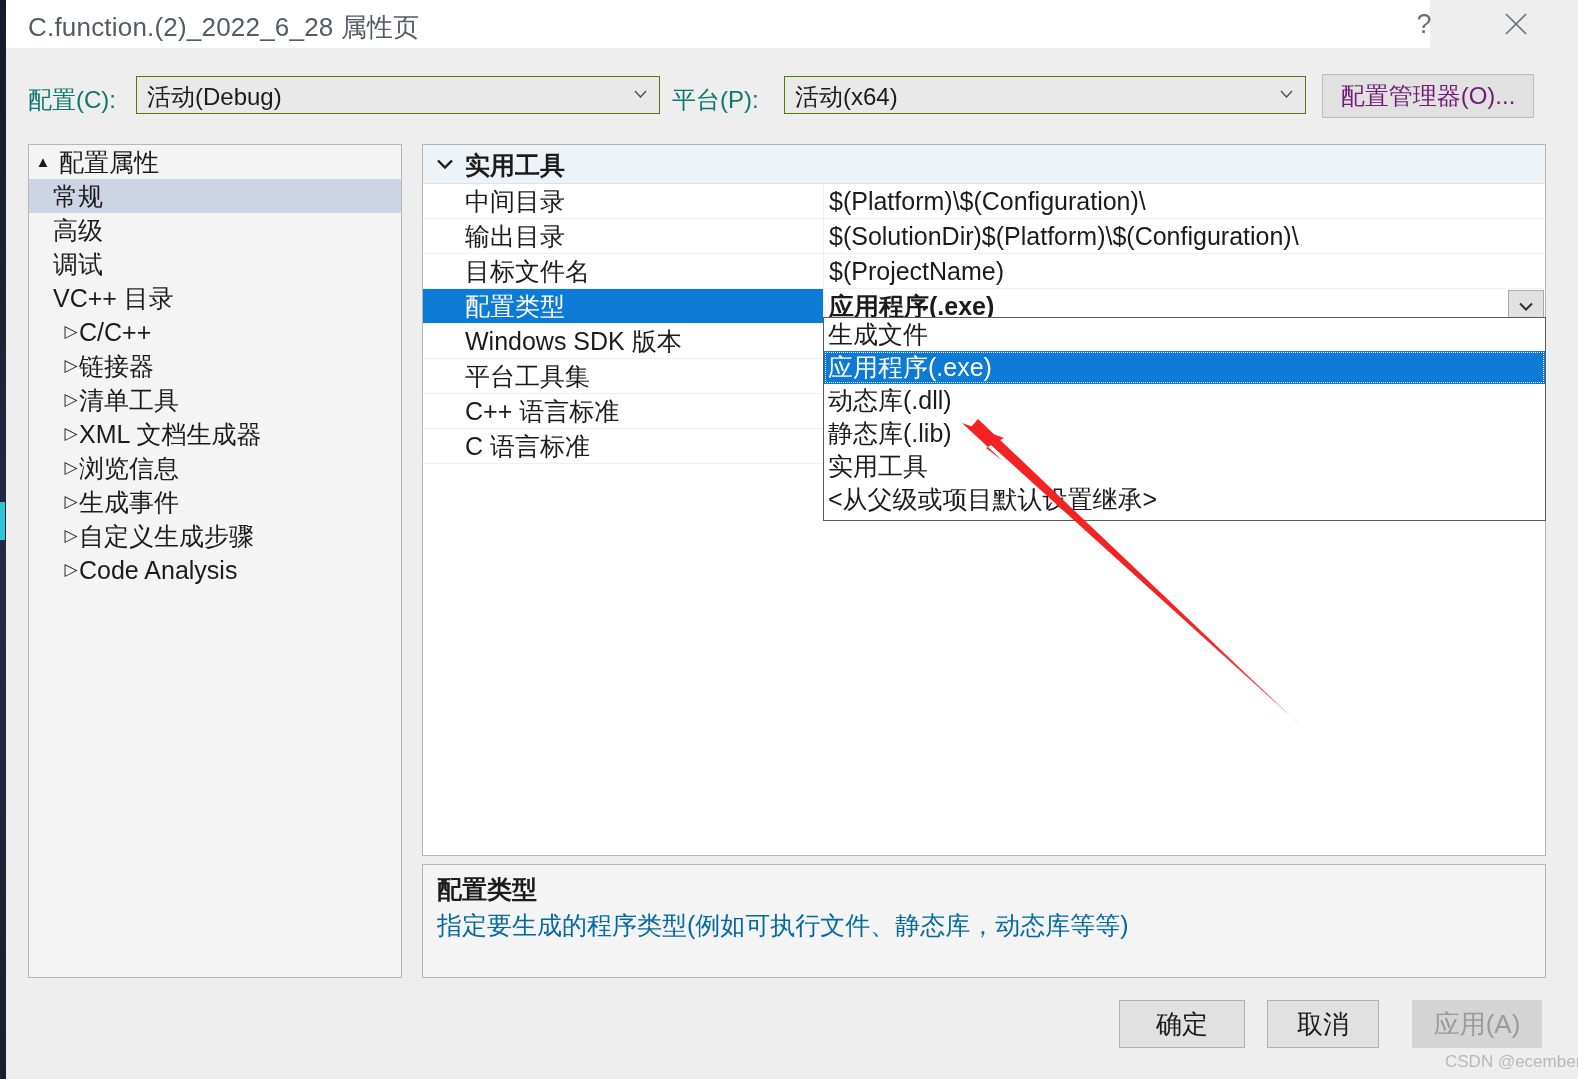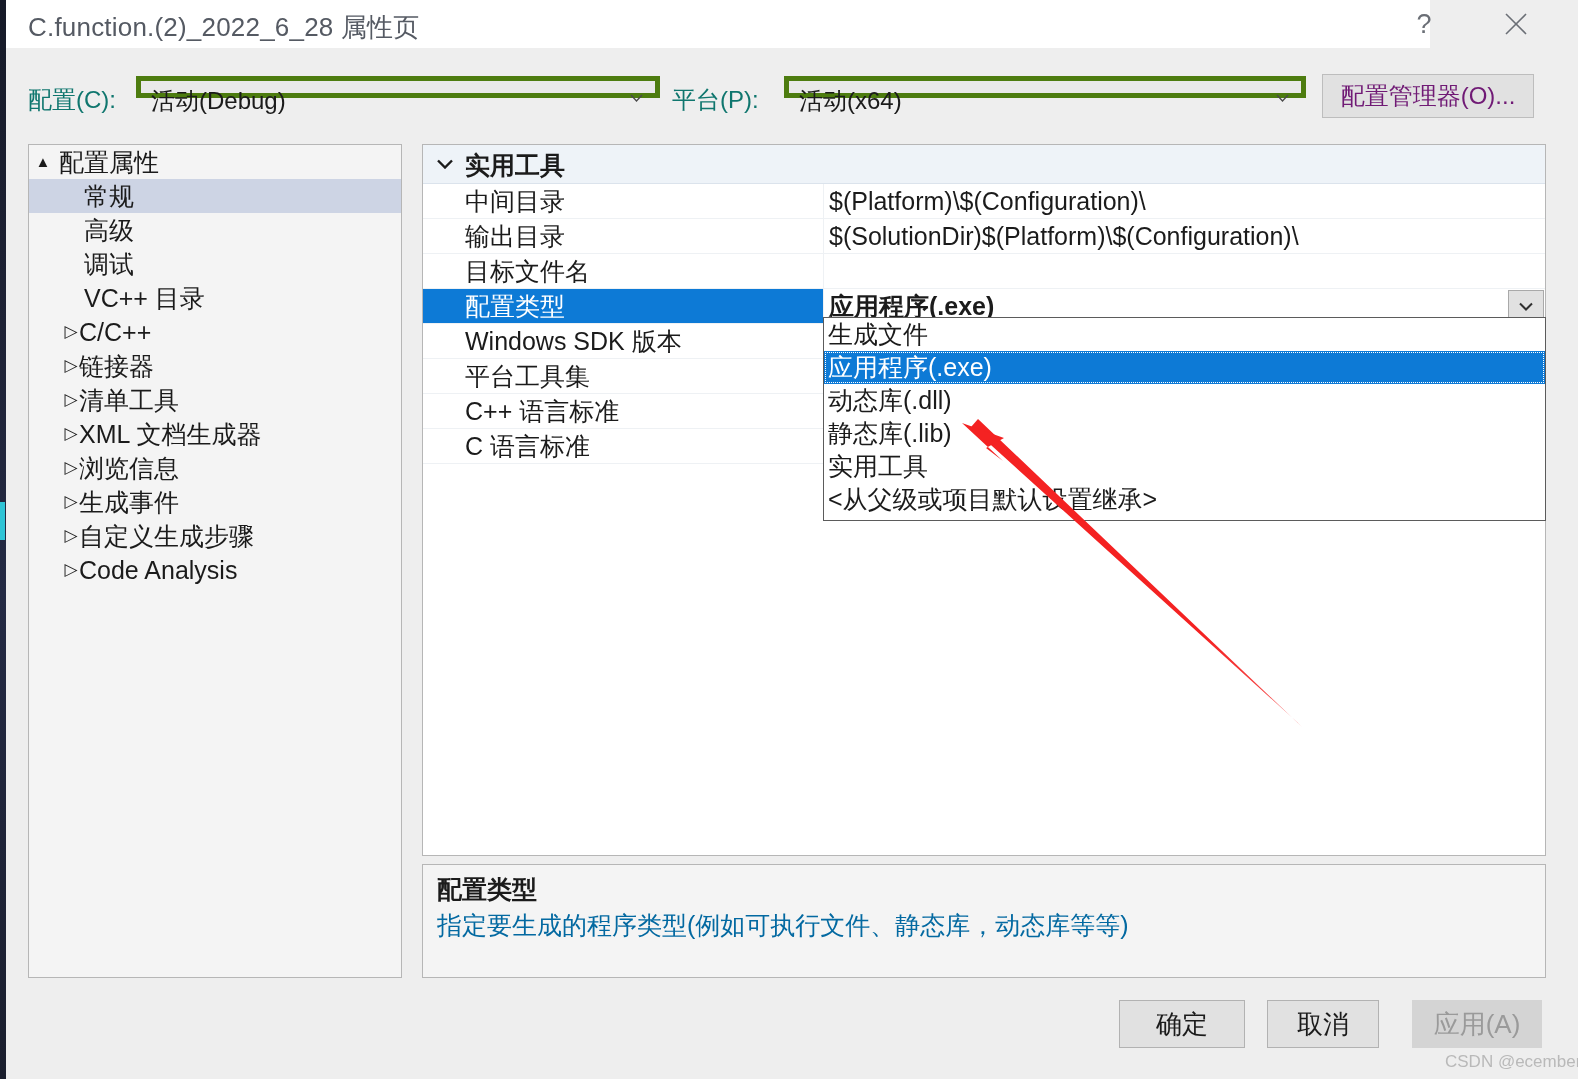--- a/index.html
+++ b/index.html
@@ -48,22 +48,22 @@
   .titlebar-btn.close { left: 1478px; }
   .titlebar-btn.close svg { display:block; }
 
   
   .config-row { position: absolute; left: 0; top: 48px; width: 1572px; height: 56px; }
   .lbl { position: absolute; font-size: 24px; color: #0f766e; white-space: nowrap; }
   .lbl.cfg { left: 22px; top: 36px; }
   .lbl.plat { left: 666px; top: 36px; }
 
   .combo {
-    position: absolute; height: 22px;
-    background: #e9e9e9; border: 5px solid #4d7c0f;
+    position: absolute; height: 38px;
+    background: #e9e9e9; border: 1px solid #4d7c0f;
     box-sizing: border-box;
   }
   .combo .val {
     position: absolute; left: 10px; top: 4px;
     font-size: 24px; color: #1b1b1b; white-space: nowrap;
   }
   .combo .chev {
     position: absolute; right: 12px; top: 13px;
     width: 13px; height: 8px;
   }
@@ -88,21 +88,21 @@
   .tree-item {
     position: relative; height: 34px; line-height: 34px;
     font-size: 25px; color: #1b1b1b; white-space: nowrap;
   }
   .tree-item .tw {
     position: absolute; left: 0; top: 0; width: 28px; height: 34px;
     display: flex; align-items: center; justify-content: center;
   }
   .tree-item .tlabel { display: block; }
   .tree-item.root .tlabel  { padding-left: 30px; }
-  .tree-item.leaf .tlabel  { padding-left: 55px; }
+  .tree-item.leaf .tlabel  { padding-left: 24px; }
   .tree-item.group .tw     { left: 28px; }
   .tree-item.group .tlabel { padding-left: 50px; }
   .tree-item.selected { background: #cdd4e4; }
 
   
   .grid {
     position: absolute; left: 416px; top: 144px;
     width: 1124px; height: 712px;
     background: #ffffff; border: 1px solid #b6b6b6; box-sizing: border-box;
     overflow: visible;
@@ -313,20 +313,21 @@
           <div class="pval">$(Platform)\$(Configuration)\</div>
         </div>
         <div class="prow">
           <div class="vsplit"></div>
           <div class="pname">输出目录</div>
           <div class="pval">$(SolutionDir)$(Platform)\$(Configuration)\</div>
         </div>
         <div class="prow">
           <div class="vsplit"></div>
           <div class="pname">目标文件名</div>
+          <div class="pval">$(ProjectName)</div>
         </div>
         <div class="prow selected">
           <div class="vsplit"></div>
           <div class="pname">配置类型</div>
           <div class="pval">应用程序(.exe)</div>
           <div class="row-combo-btn">
             <svg width="14" height="9" viewBox="0 0 14 9">
               <polyline points="1,1.5 7,7.5 13,1.5" fill="none" stroke="#303030" stroke-width="2"></polyline>
             </svg>
           </div>

